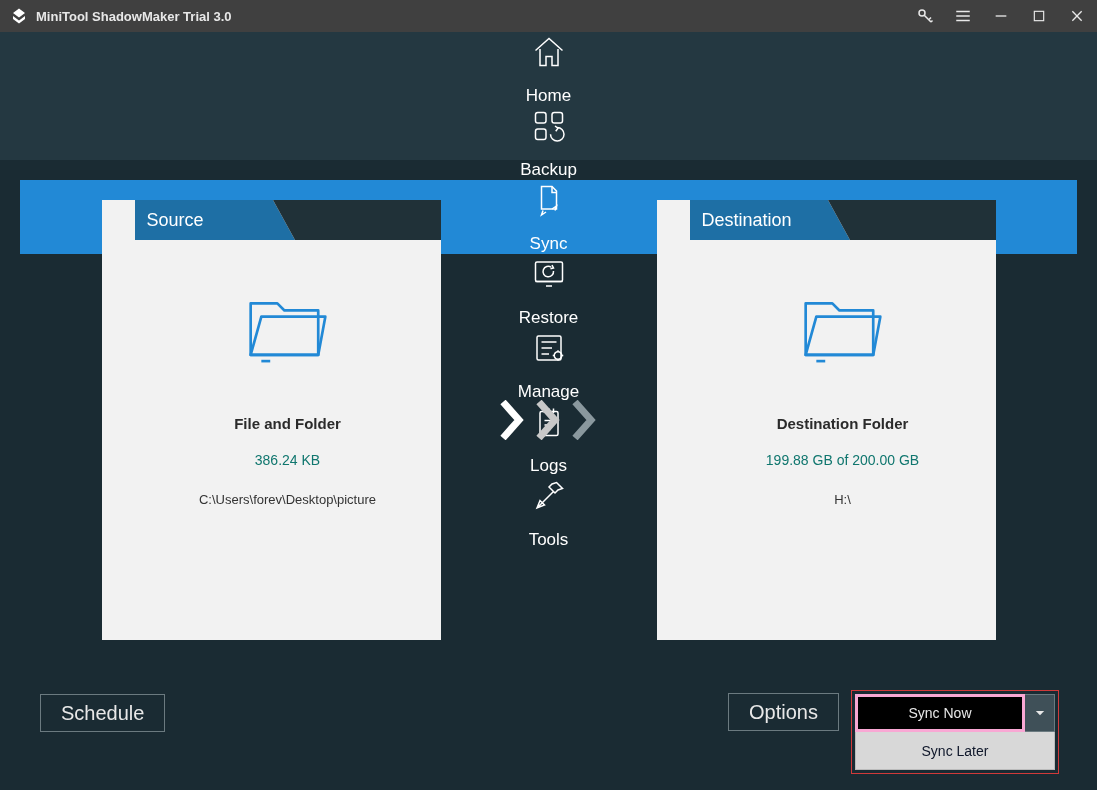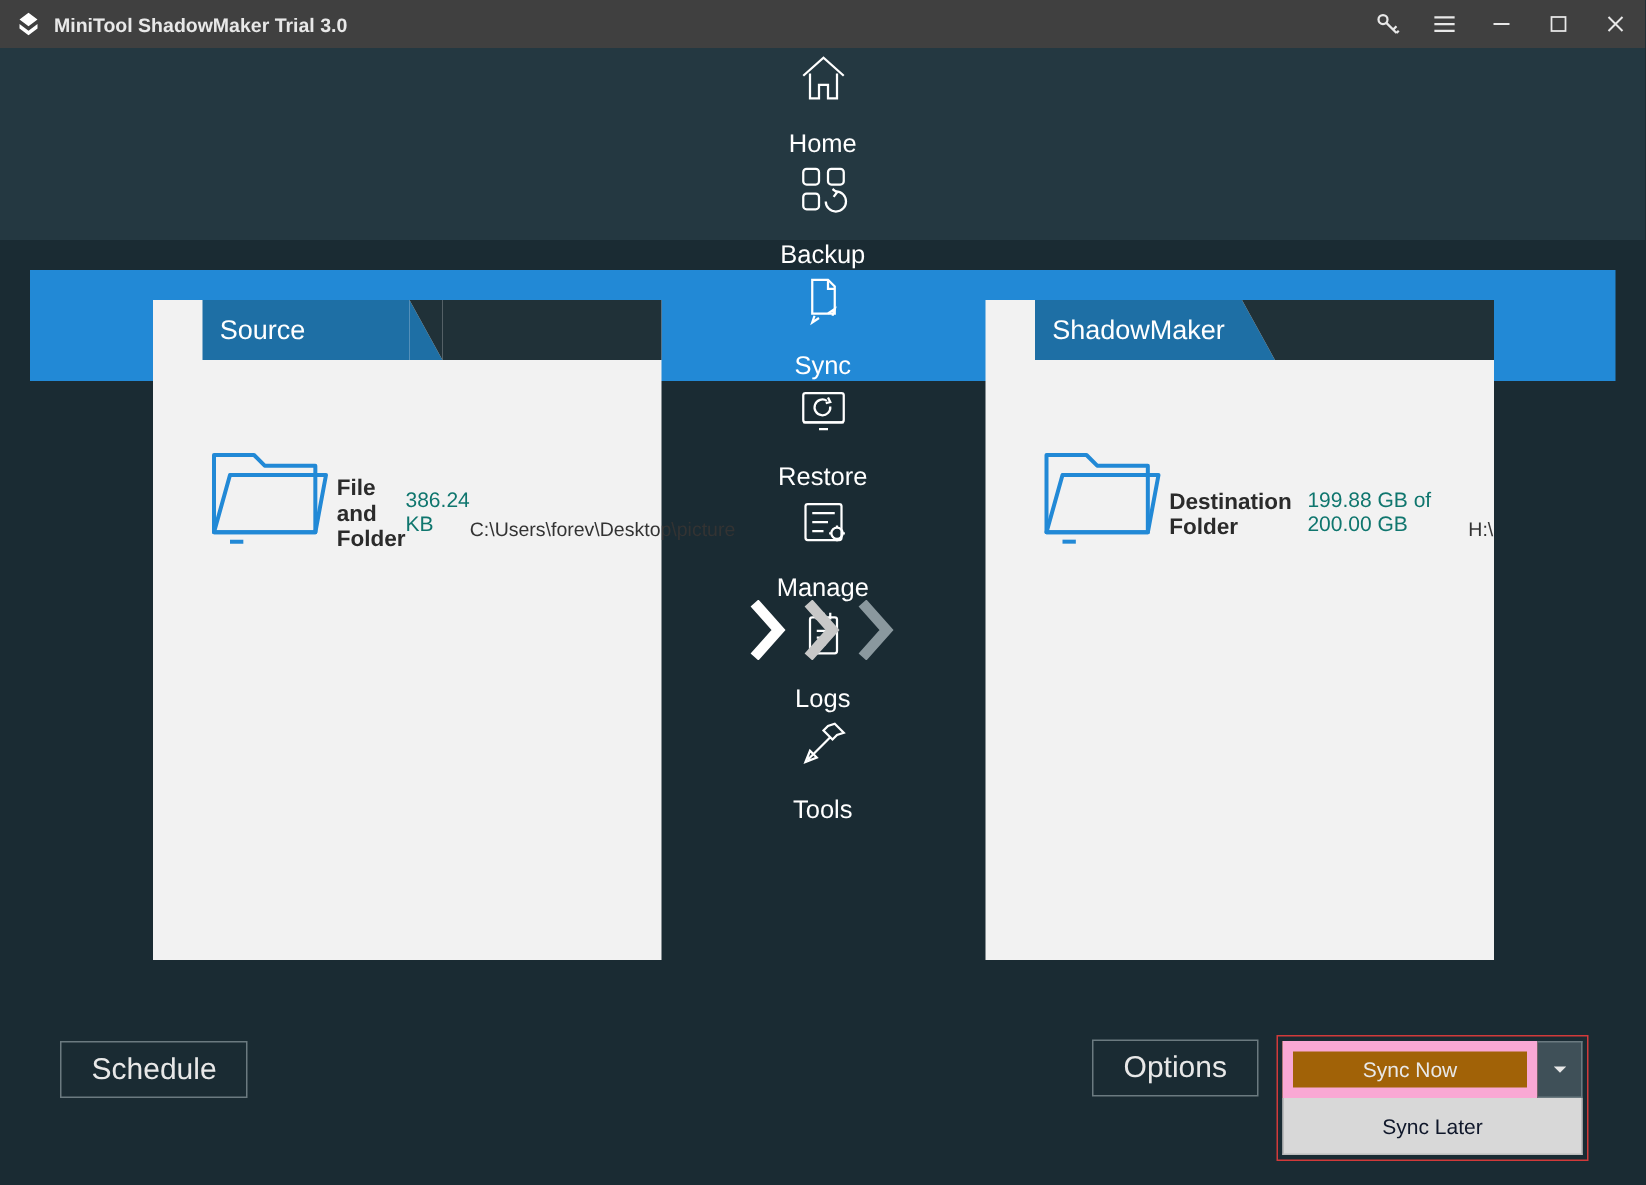--- a/index.html
+++ b/index.html
@@ -94,21 +94,21 @@
   .panel-header .dark-strip::before{
     content:"";
     position:absolute;
     left:-22px; top:0;
     border-top:40px solid #203138;
     border-left:22px solid transparent;
   }
   .panel-body{
     padding-top:50px;
     display:flex;
-    flex-direction:row;
+    flex-direction:column;
     align-items:center;
     color:#2b2b2b;
   }
   .folder-icon{ width:90px; height:80px; margin-bottom:45px;}
   .panel-body .line1{ font-size:15px; font-weight:700; margin-bottom:20px;}
   .panel-body .line2{ font-size:14px; margin-bottom:24px; color:#0f766e;}
   .panel-body .line3{ font-size:13px; color:#333;}
 
   .arrows{ display:flex; gap:2px;}
   .arrows svg{ width:34px; height:40px;}
@@ -142,22 +142,22 @@
     top:10px;
     border:1px solid #d13a3a;
     padding:3px;
   }
   .split-btn{
     display:flex;
     height:38px;
   }
   .split-btn .main-btn{
     width:170px;
-    background:#a16207;
-    border:7px solid #f9a8d4;
+    background:#000000;
+    border:3px solid #f9a8d4;
     color:#e8e8e8;
     display:flex; align-items:center; justify-content:center;
     font-size:14px; cursor:pointer;
   }
   .split-btn .arrow-btn{
     width:30px;
     background:#3f5058;
     border:1px solid #6b7a80;
     border-left:none;
     display:flex; align-items:center; justify-content:center;
@@ -323,21 +323,21 @@
     <svg viewBox="0 0 24 40">
         <path d="M2 2l16 18L2 38" stroke="#c8c8c8" stroke-width="7" fill="none"></path>
       </svg>
     <svg viewBox="0 0 24 40">
         <path d="M2 2l16 18L2 38" stroke="#8a989e" stroke-width="7" fill="none"></path>
       </svg>
   </div>
 
   <div class="panel">
     <div class="panel-header">
-      <div class="title-strip">ShadowMaker</div>
+      <div class="title-strip">Destination</div>
       <div class="dark-strip"></div>
     </div>
     <div class="panel-body">
       <span class="folder-icon">
         <svg viewBox="0 0 100 90" width="90" height="80" stroke="#2289d6" stroke-width="3" fill="none" stroke-linejoin="round">
             <path d="M8 25V15h30l8 8h38v50H8z"></path>
             <path d="M8 73L20 30h72L84 73z"></path>
             <path d="M20 80h10"></path>
           </svg>
       </span>

